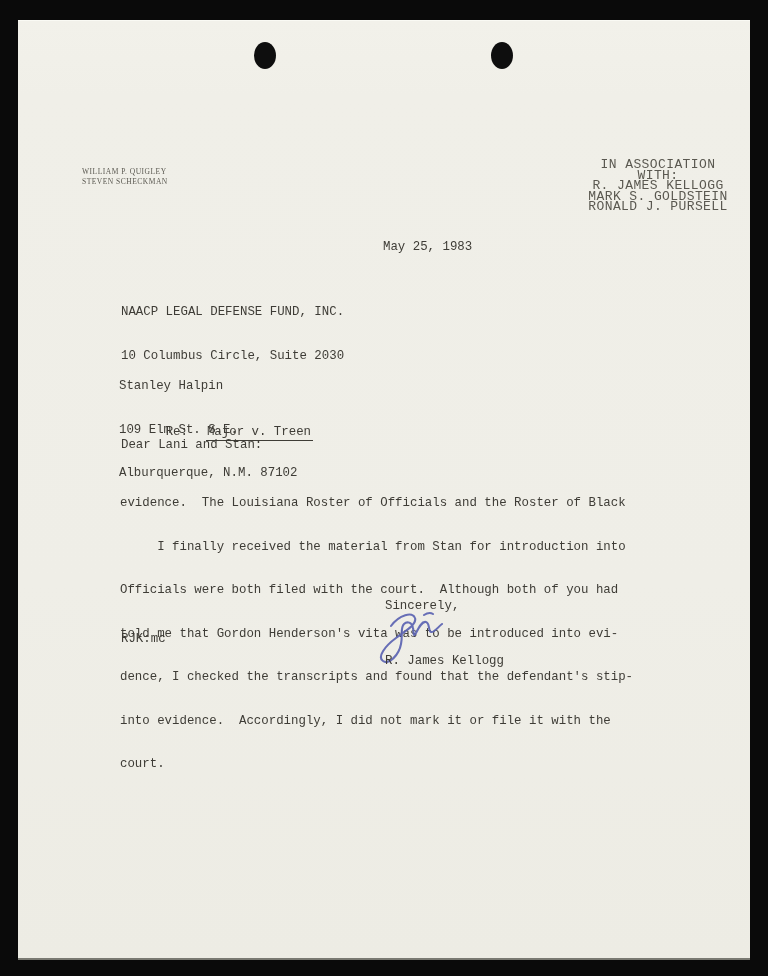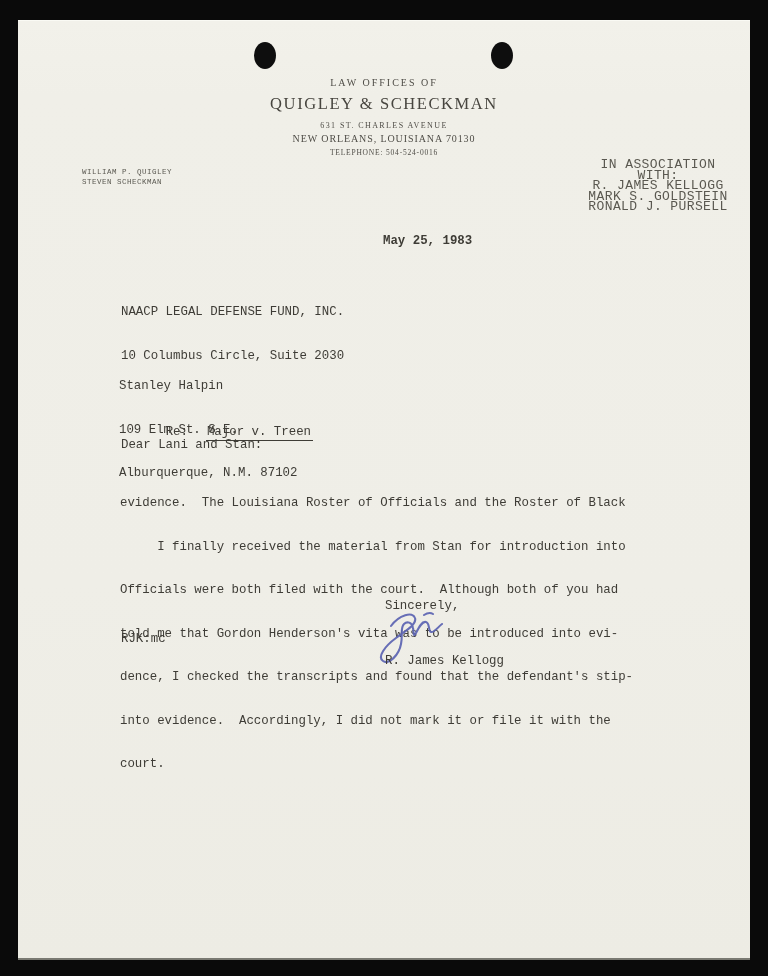--- a/index.html
+++ b/index.html
@@ -70,21 +70,21 @@
   }
   .lh-phone {
     font-size: 7.5px;
     letter-spacing: 0.8px;
     margin-top: 4px;
   }
   .partners {
     position: absolute;
     left: 64px;
     top: 146px;
-    font-family: Liberation Mono, monospace;
+    font-family: Liberation Serif, serif;
     font-size: 7.5px;
     letter-spacing: 0.5px;
     line-height: 10px;
     color: #5a5850;
   }
   .association {
     position: absolute;
     left: 560px;
     top: 139px;
     width: 160px;
@@ -98,21 +98,21 @@
 
   
   .tw {
     position: absolute;
     font-family: "Liberation Mono", "DejaVu Sans Mono", monospace;
     font-size: 12.4px;
     line-height: 14.5px;
     color: #3e3c36;
     white-space: pre;
   }
-  .date-line   { left: 365px; top: 213px; font-weight: bold; }
+  .date-line   { left: 365px; top: 219px; }
   .recipient-1 { left: 103px; top: 255px; }
   .recipient-2 { left: 101px; top: 329px; }
   .re-line     { left: 103px; top: 389px; }
   .re-subject  {
     margin-left: 18px;
     border-bottom: 1px solid #3e3c36;
     padding: 0 2px 1px 1px;
   }
   .salutation  { left: 103px; top: 417px; }
   .body-text   { left: 102px; top: 446px; }
@@ -131,27 +131,20 @@
 </style>
 </head>
 <body>
 
 <div class="stage">
   <div class="paper">
 
     <div class="hole hole-left"></div>
     <div class="hole hole-right"></div>
 
-    <div class="letterhead">
-      <div class="lh-office">LAW OFFICES OF</div>
-      <div class="lh-firm">QUIGLEY &amp; SCHECKMAN</div>
-      <div class="lh-street">631 ST. CHARLES AVENUE</div>
-      <div class="lh-city">NEW ORLEANS, LOUISIANA 70130</div>
-      <div class="lh-phone">TELEPHONE: 504-524-0016</div>
-    </div>
 
     <div class="partners">
       <div>WILLIAM P. QUIGLEY</div>
       <div>STEVEN SCHECKMAN</div>
     </div>
 
     <div class="association">
       <div>IN ASSOCIATION WITH:</div>
       <div>R. JAMES KELLOGG</div>
       <div>MARK S. GOLDSTEIN</div>

